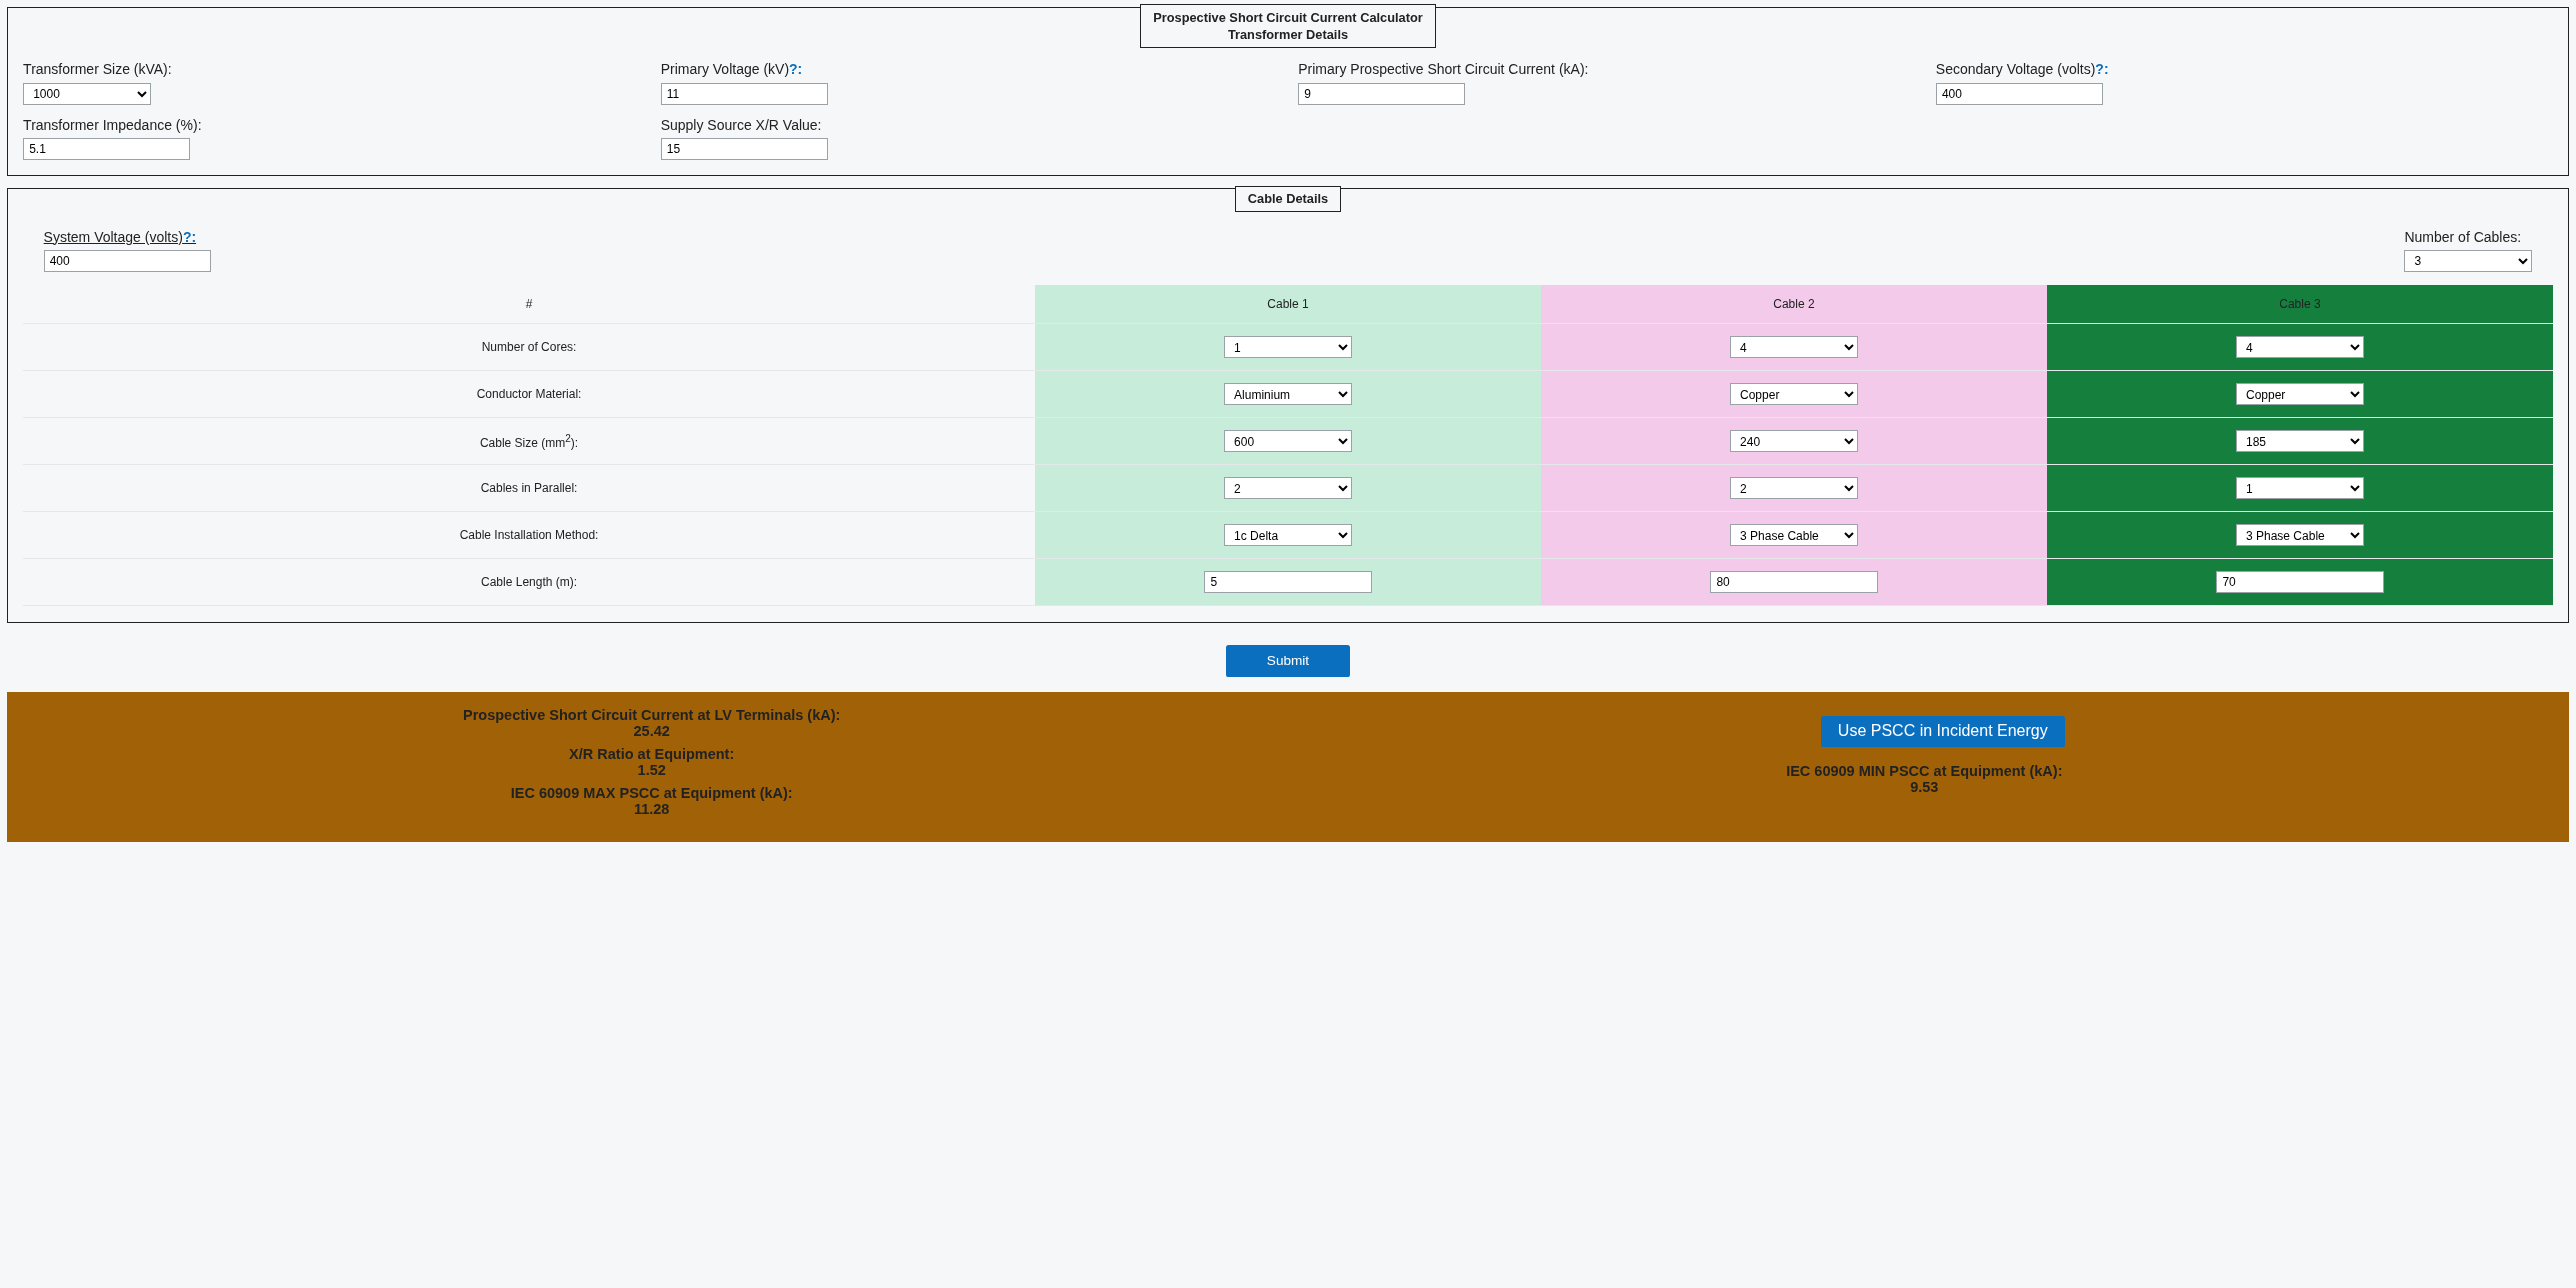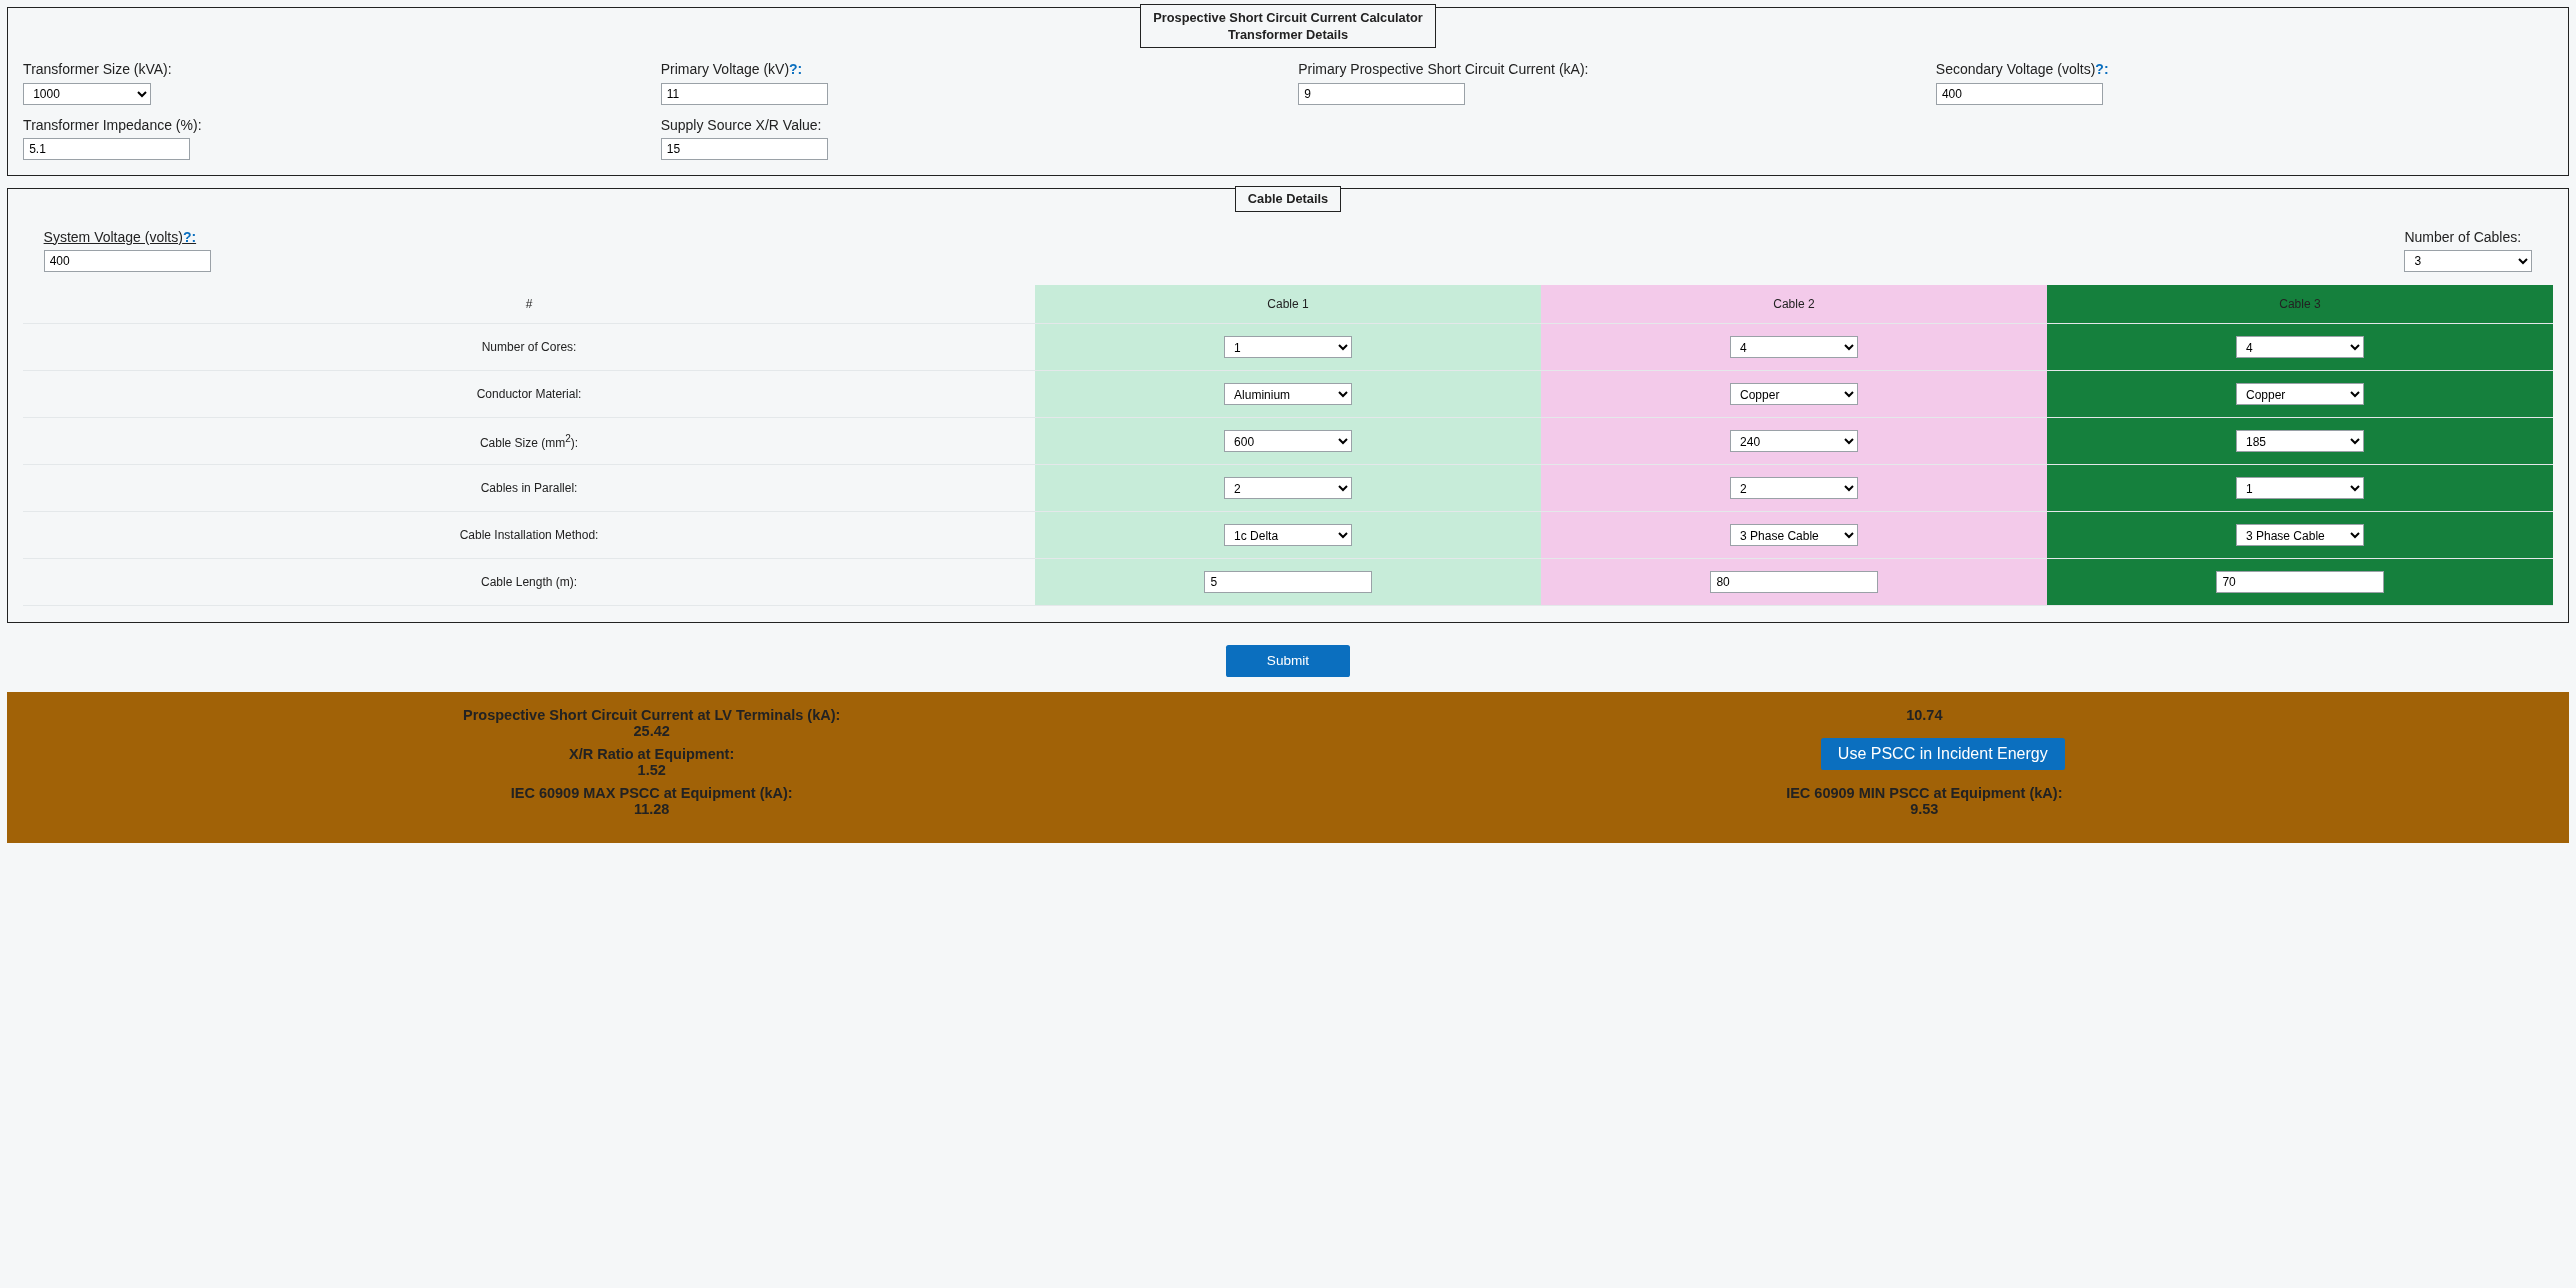--- a/index.html
+++ b/index.html
@@ -278,21 +278,20 @@
       <div class="result-label">X/R Ratio at Equipment:</div>
       <div class="result-value">1.52</div>
     </div>
     <div class="result-block">
       <div class="result-label">IEC 60909 MAX PSCC at Equipment (kA):</div>
       <div class="result-value">11.28</div>
     </div>
   </div>
   <div class="results-col">
     <div class="result-block">
-      <div class="result-value">10.74</div>
     </div>
     <div class="result-block" style="margin-top:15.3px">
       <button class="btn-primary small">Use PSCC in Incident Energy</button>
     </div>
     <div class="result-block" style="margin-top:15.3px">
       <div class="result-label">IEC 60909 MIN PSCC at Equipment (kA):</div>
       <div class="result-value">9.53</div>
     </div>
   </div>
 </div>

